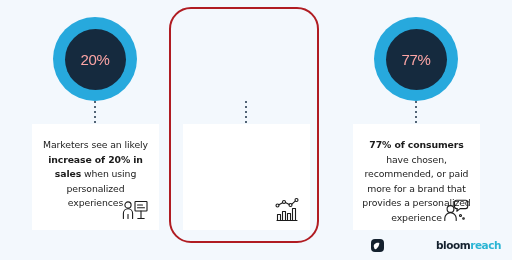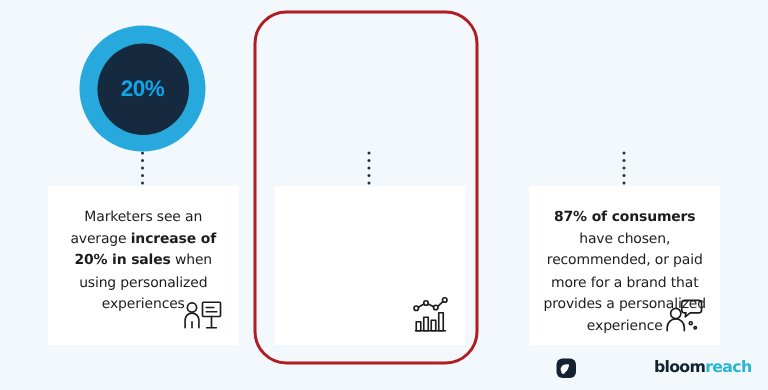--- a/index.html
+++ b/index.html
@@ -64,23 +64,23 @@
   .stat-inner {
     width: 61px;
     height: 61px;
     border-radius: 50%;
     background: #152a3e;
     display: flex;
     align-items: center;
     justify-content: center;
   }
   .stat-value {
-    color: #0ea5e9;
+    color: #fca5a5;
     font-size: 15px;
-    font-weight: bold;
+    font-weight: normal;
     letter-spacing: -0.3px;
     line-height: 1;
   }
 
   
   .connector {
     position: absolute;
     top: 101px;
     left: 81px;
     width: 2px;
@@ -177,21 +177,21 @@
     <div class="connector">
       <i></i>
         <i></i>
         <i></i>
         <i></i>
         <i></i>
     </div>
 
     <div class="card">
       <div class="card-text">
-        <span>Marketers see an average </span><b>increase of 20% in sales</b><span> when using personalized experiences</span>
+        <span>Marketers see an likely </span><b>increase of 20% in sales</b><span> when using personalized experiences</span>
       </div>
       <div class="card-icon">
         <svg viewBox="0 0 30 28" width="30" height="28" fill="none" stroke="#1b1b1b" stroke-width="1.1" stroke-linecap="round" stroke-linejoin="round">
           <circle cx="8" cy="9" r="3.1"></circle>
           <path d="M3.4 22.5v-5.2a4.6 4.6 0 0 1 9.2 0v5.2"></path>
           <path d="M8 22.5v-4"></path>
           <rect x="15" y="5.5" width="12" height="9.5" rx="0.6"></rect>
           <path d="M17.5 9h5M17.5 11.8h7"></path>
           <path d="M21 15v7.5M17.8 22.5h6.4"></path>
         </svg>
@@ -223,32 +223,37 @@
           <rect x="11.5" y="15.5" width="3" height="9"></rect>
           <rect x="16.5" y="17.5" width="3" height="7"></rect>
           <rect x="21.5" y="12.5" width="3" height="12"></rect>
         </svg>
       </div>
     </div>
   </div>
 
   <div class="column col-3">
 
+    <div class="stat-circle">
+      <div class="stat-inner">
+        <span class="stat-value">77%</span>
+      </div>
+    </div>
 
     <div class="connector">
       <i></i>
         <i></i>
         <i></i>
         <i></i>
         <i></i>
     </div>
 
     <div class="card">
       <div class="card-text">
-        <b>87% of consumers</b><span> have chosen, recommended, or paid more for a brand that provides a personalized experience</span>
+        <b>77% of consumers</b><span> have chosen, recommended, or paid more for a brand that provides a personalized experience</span>
       </div>
       <div class="card-icon">
         <svg viewBox="0 0 30 28" width="30" height="28" fill="none" stroke="#1b1b1b" stroke-width="1.1" stroke-linecap="round" stroke-linejoin="round">
           <circle cx="9.5" cy="13" r="3.4"></circle>
           <path d="M3.8 24.5v-2.2a5.7 5.7 0 0 1 11.4 0v2.2"></path>
           <path d="M15.5 4.2h9.2a2 2 0 0 1 2 2v4.4a2 2 0 0 1-2 2h-5.6l-3.3 2.6.5-2.6h-0.8a2 2 0 0 1-2-2V6.2a2 2 0 0 1 2-2z"></path>
           <circle cx="19.5" cy="19.5" r="1"></circle>
           <circle cx="22.5" cy="22.5" r="0.8"></circle>
         </svg>
       </div>

